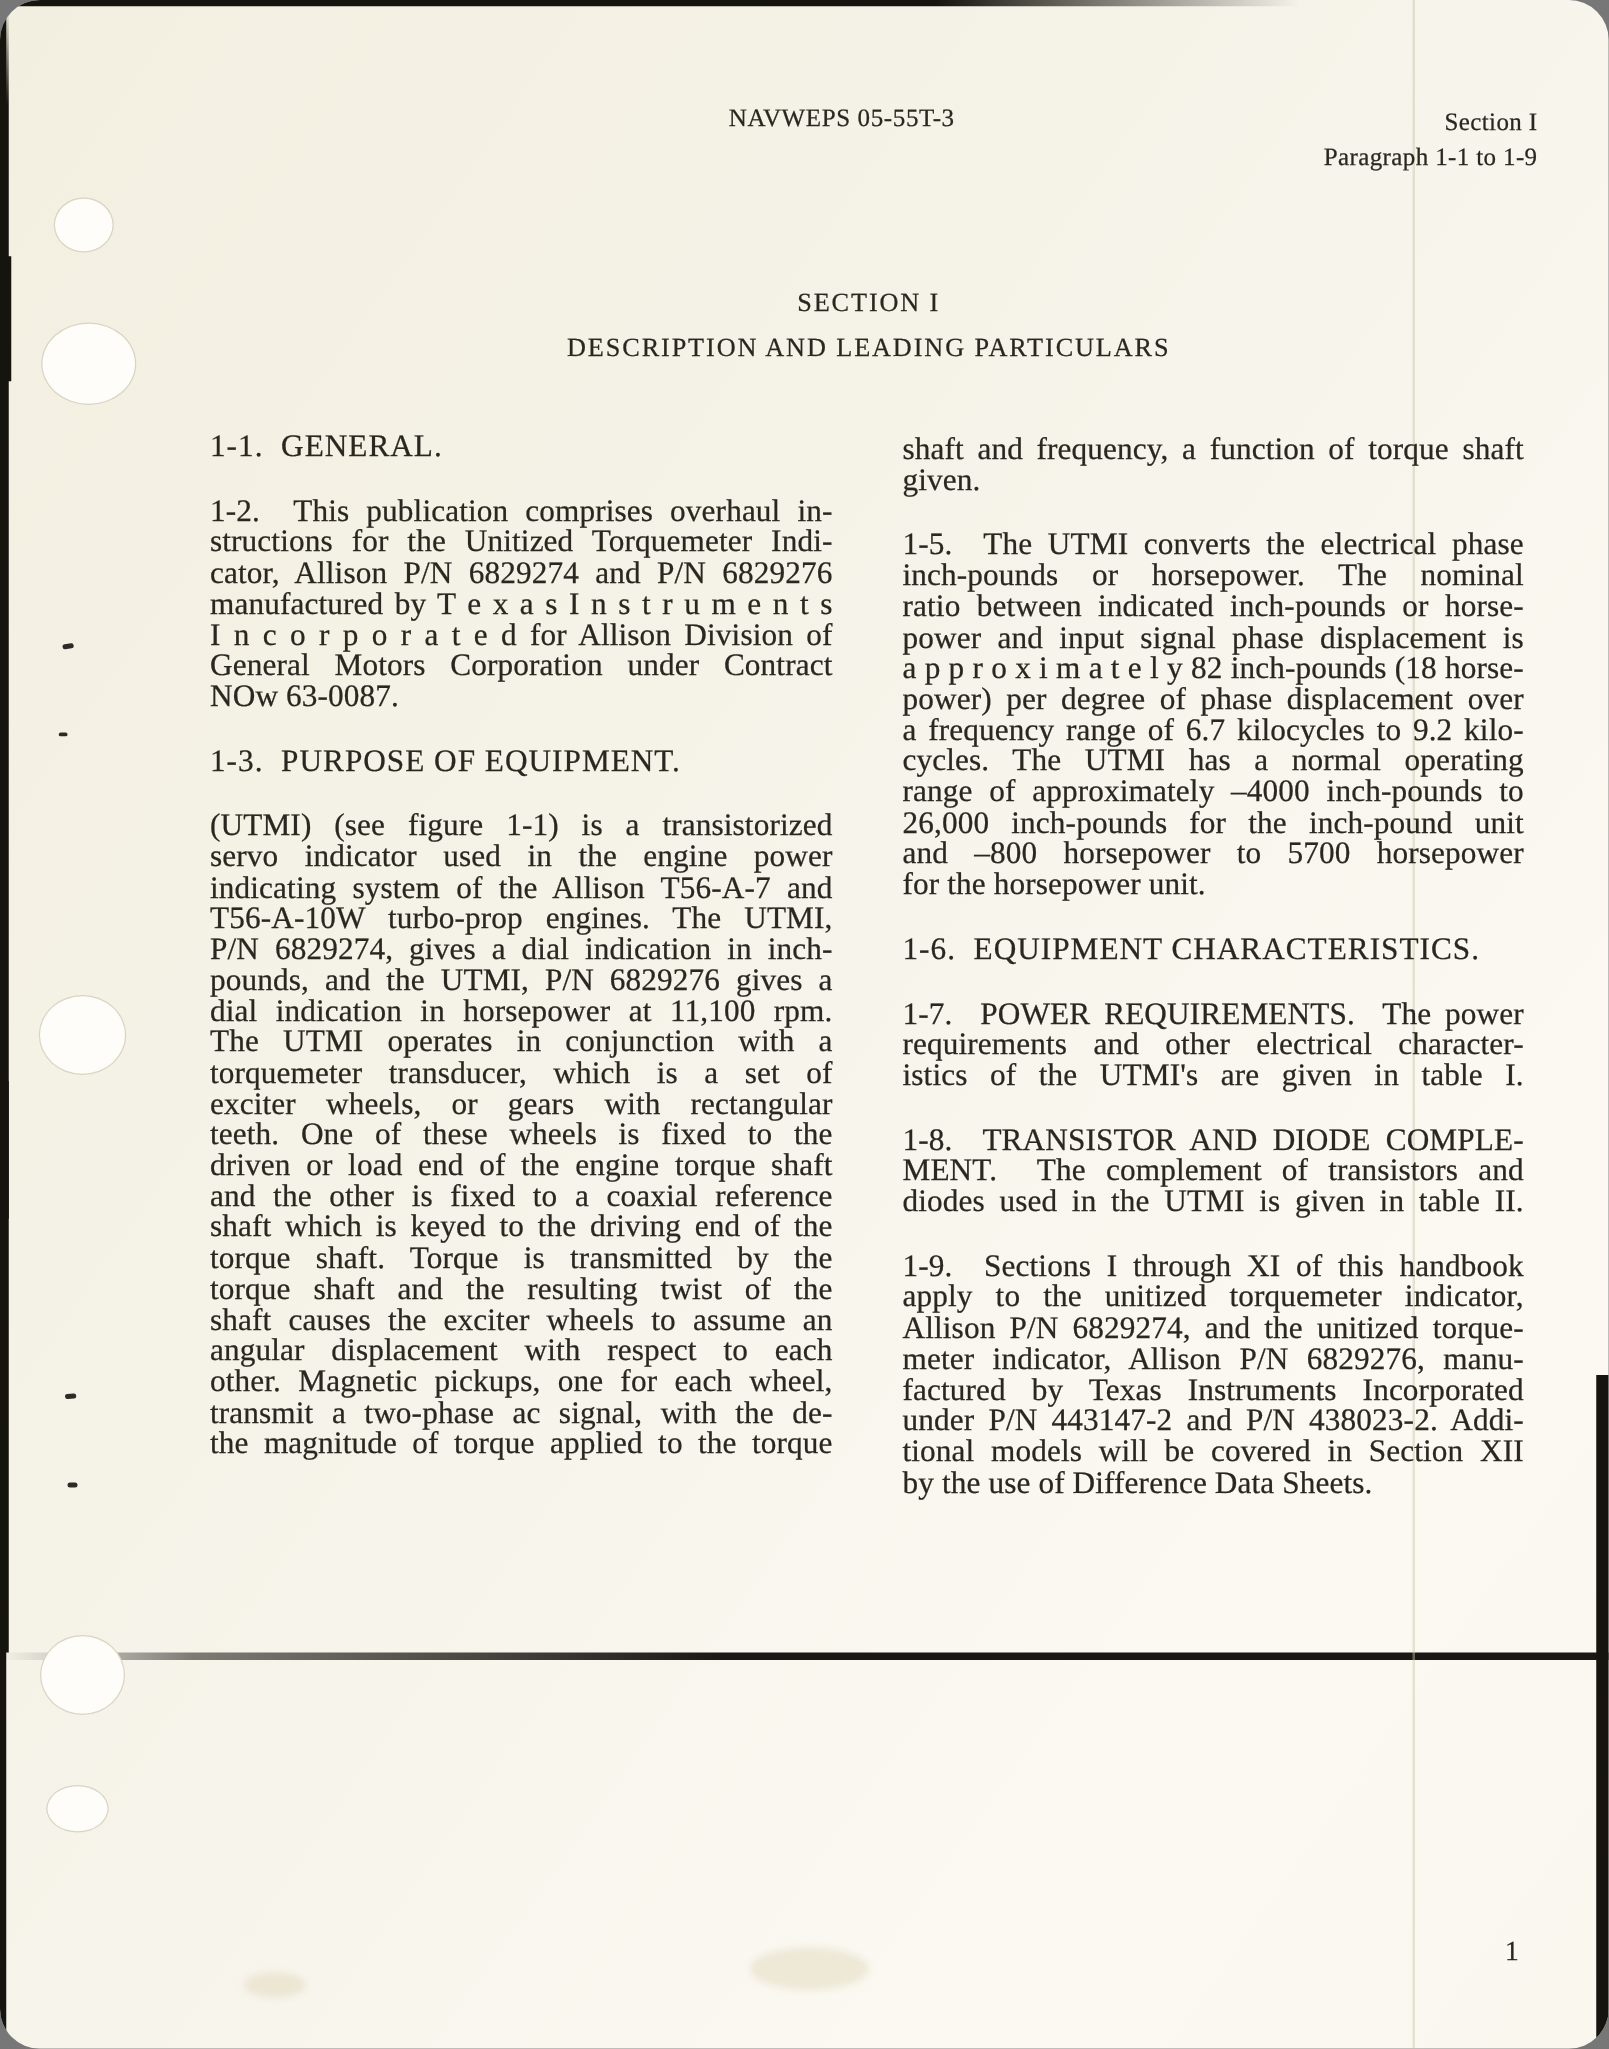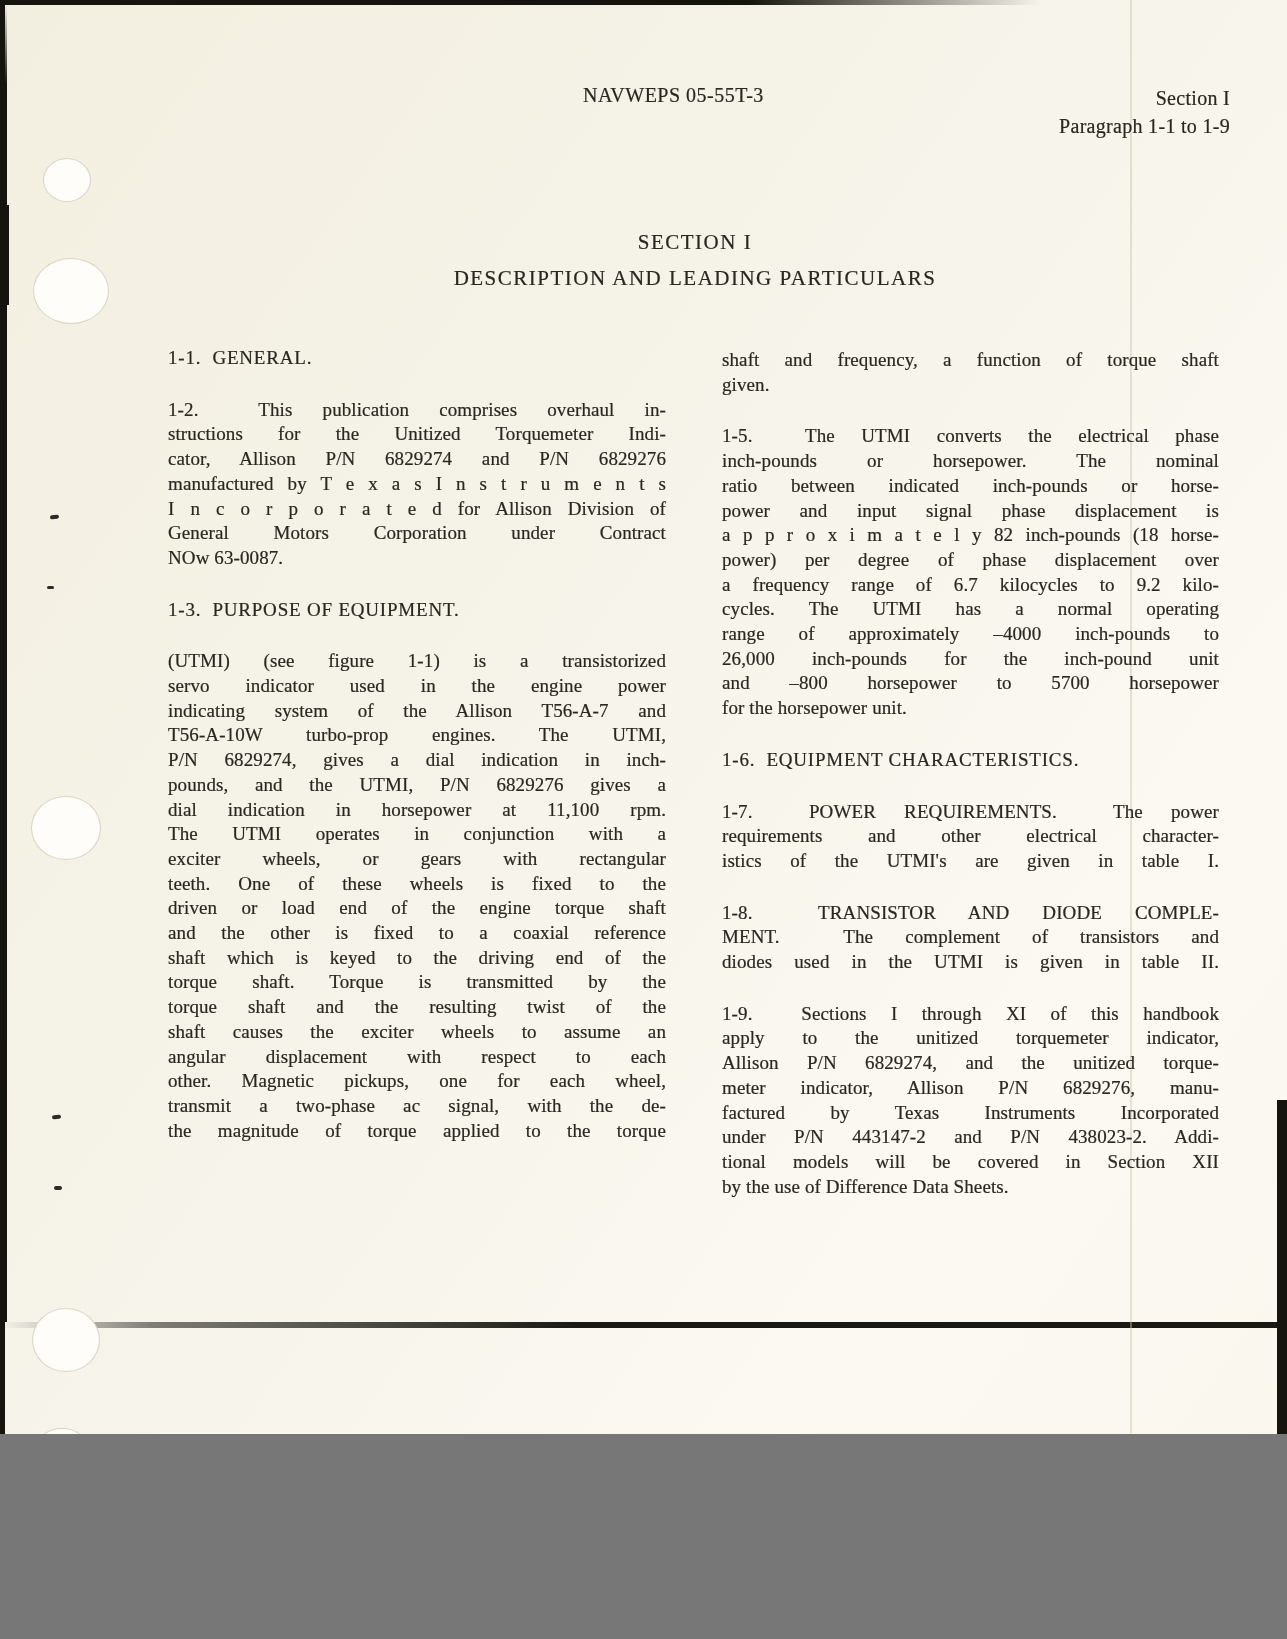--- a/index.html
+++ b/index.html
@@ -3,26 +3,27 @@
 <meta charset="utf-8">
 <style>
   :root{
     --paper:#f5f2e8;
     --ink:#2a2721;
     --scan_border:#16140f;
   }
   html,body{margin:0;padding:0;background:#777;}
   .page{
     position:relative;
-    width:1287px;height:1434px;
+    width:1287px;height:1639px;
     margin:0 auto;
     background:linear-gradient(125deg,#f3efe0 0%,#f5f2e8 38%,#fbf9f2 78%,#f9f7ee 100%);
     font-family:"Liberation Serif","DejaVu Serif",serif;
     color:var(--ink);
     overflow:hidden;
+    border-radius:32px;
     -webkit-text-stroke:0.2px currentColor;
   }
   
   .edge{position:absolute;background:var(--scan_border);}
   .edge-left{left:0;top:0;width:5px;height:100%;}
   .edge-left-bump1{left:0;top:205px;width:9px;height:100px;}
   .edge-left-bump2{left:0;top:865px;width:7px;height:110px;}
   .edge-top{left:0;top:0;width:1040px;height:5px;
     background:linear-gradient(to right,var(--scan_border) 0%,var(--scan_border) 72%,rgba(22,20,15,0) 100%);}
   .edge-right{right:0;top:322px;width:7px;height:1317px;
@@ -44,21 +45,21 @@
   .speck-3{left:52px;top:1115px;width:9px;height:4px;transform:rotate(-6deg);}
   .speck-4{left:54px;top:1186px;width:8px;height:4px;}
   .smudge{position:absolute;border-radius:50%;filter:blur(3px);background:rgba(214,203,166,0.35);}
   .smudge-1{left:600px;top:1558px;width:95px;height:34px;}
   .smudge-2{left:195px;top:1578px;width:50px;height:20px;}
   
   .doc-number{position:absolute;left:583px;top:84px;font-size:20px;letter-spacing:0.5px;}
   .header-right{position:absolute;right:57px;top:84px;text-align:right;font-size:20px;line-height:28px;letter-spacing:0.3px;}
   .section-title{position:absolute;left:100px;top:230px;width:1190px;text-align:center;font-size:21px;letter-spacing:1.5px;}
   .section-subtitle{position:absolute;left:100px;top:266px;width:1190px;text-align:center;font-size:21px;letter-spacing:1.5px;}
-  .column{position:absolute;font-size:19px;line-height:24.7px;letter-spacing:0.1px;}
+  .column{position:absolute;font-size:25px;line-height:24.7px;letter-spacing:0.1px;}
   .col-left{left:168px;top:346px;width:498px;}
   .col-right{left:722px;top:348px;width:497px;}
   .para{margin:0 0 27px 0;}
   .para:last-child{margin-bottom:0;}
   .line{text-align:justify;text-align-last:justify;white-space:normal;}
   .line.last{text-align-last:left;}
   .para.heading .line{text-align-last:left;letter-spacing:0.8px;}
   .page-number{position:absolute;left:1204px;top:1548px;font-size:22px;}
 </style>
 </head>
@@ -113,20 +114,21 @@
       </div>
       <div class="para">
         <div class="line">(UTMI) (see figure 1-1) is a transistorized</div>
         <div class="line">servo indicator used in the engine power</div>
         <div class="line">indicating system of the Allison T56-A-7 and</div>
         <div class="line">T56-A-10W turbo-prop engines. The UTMI,</div>
         <div class="line">P/N 6829274, gives a dial indication in inch-</div>
         <div class="line">pounds, and the UTMI, P/N 6829276 gives a</div>
         <div class="line">dial indication in horsepower at 11,100 rpm.</div>
         <div class="line">The UTMI operates in conjunction with a</div>
+        <div class="line">torquemeter transducer, which is a set of</div>
         <div class="line">exciter wheels, or gears with rectangular</div>
         <div class="line">teeth. One of these wheels is fixed to the</div>
         <div class="line">driven or load end of the engine torque shaft</div>
         <div class="line">and the other is fixed to a coaxial reference</div>
         <div class="line">shaft which is keyed to the driving end of the</div>
         <div class="line">torque shaft. Torque is transmitted by the</div>
         <div class="line">torque shaft and the resulting twist of the</div>
         <div class="line">shaft causes the exciter wheels to assume an</div>
         <div class="line">angular displacement with respect to each</div>
         <div class="line">other. Magnetic pickups, one for each wheel,</div>

